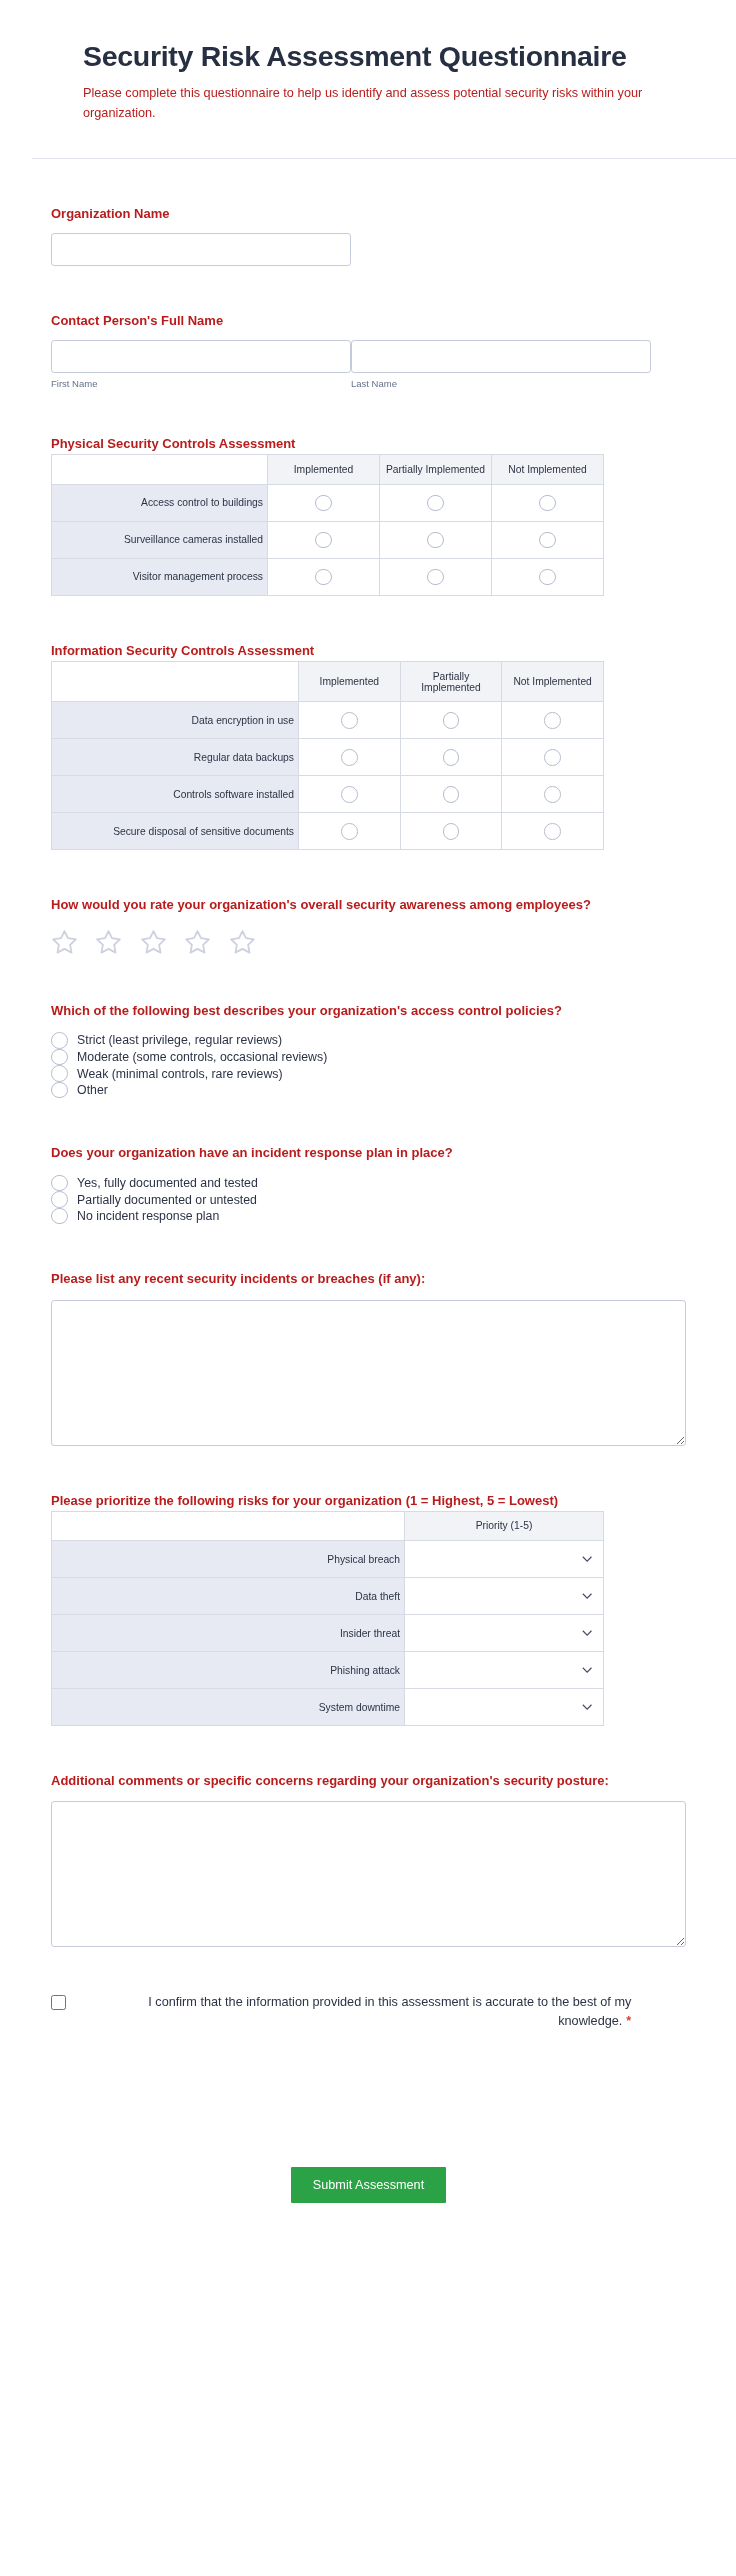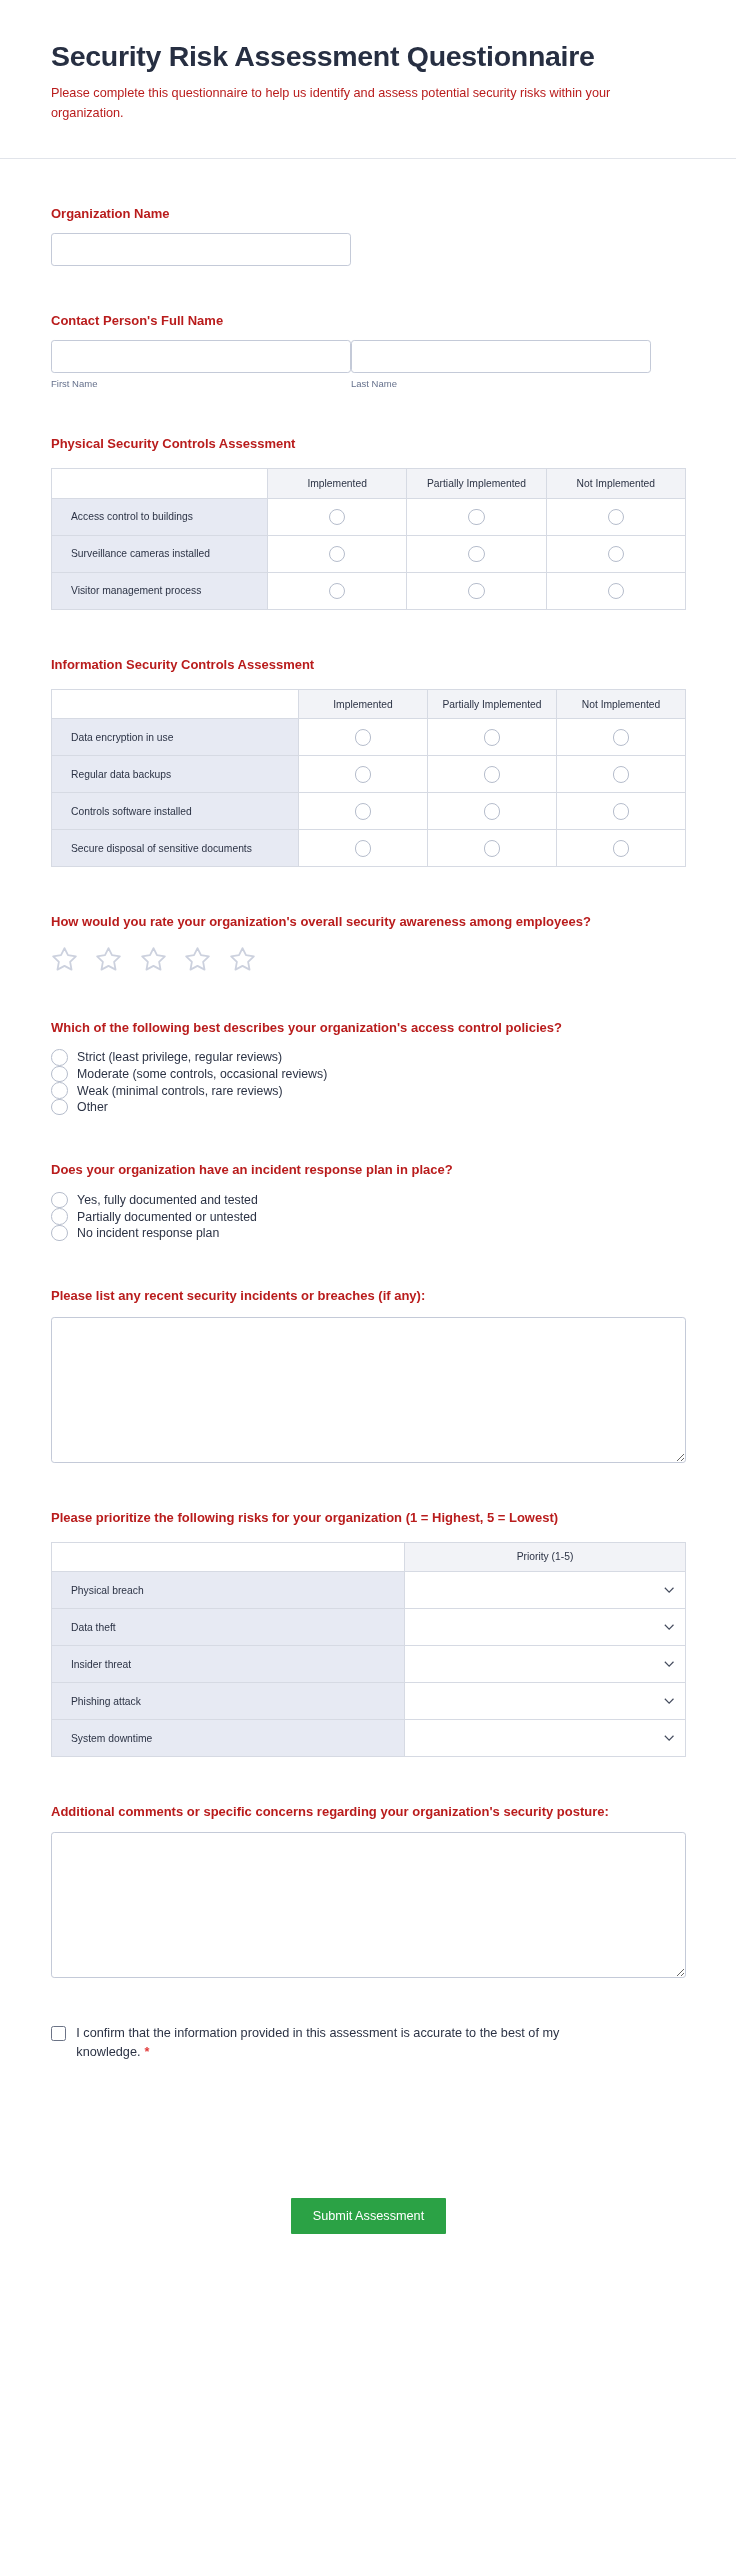--- a/index.html
+++ b/index.html
@@ -5,43 +5,43 @@
   * { box-sizing: border-box; margin: 0; padding: 0; }
   html, body { background: #fff; }
   body {
     width: 737px;
     min-height: 2576px;
     font-family: "Liberation Sans", sans-serif;
     color: #2c3345;
   }
 
   
-  .form-header { padding: 40px 51px 35px; border-bottom: 0.8px solid #e1e4ea; }
+  .form-header { padding: 40px 51px 35px; border-bottom: 0.8px solid #e1e4ea; margin-left: 32px; }
   .form-title { font-size: 28.5px; font-weight: 700; color: #272f42; letter-spacing: -0.3px; }
   .form-subtitle { margin-top: 11px; font-size: 12.7px; line-height: 1.55; color: #b91c1c; max-width: 599px; }
 
   
   .form-body { padding: 46px 51px 0; }
   .q { margin-bottom: 46px; }
   .q-label { font-size: 13px; font-weight: 600; color: #b91c1c; line-height: 1.4; display: block; max-width: 602px; }
 
   .text-input {
     display: block; width: 300px; height: 33px; margin-top: 9.5px;
     border: 0.8px solid #c4cad8; border-radius: 3.2px; background: #fff;
     font: inherit; font-size: 12px; padding: 0 8px; color: #2c3345; outline: none;
   }
   .name-row { display: flex; }
   .sublabel { font-size: 9.5px; color: #66718c; margin-top: 5.5px; }
 
   
-  table.matrix { border-collapse: collapse; margin-top: 15px; width: 635px; table-layout: fixed; }
+  table.matrix { border-collapse: collapse; margin-top: 1px; width: 553px; table-layout: fixed; }
   table.matrix th, table.matrix td { border: 0.8px solid #d6dae3; font-size: 10.3px; font-weight: 400; }
   th.corner { border: none; background: transparent; }
   th.col-head { background: var(--table-header-bg, #f2f3f7); color: #2c3345; text-align: center; padding: 8.7px 4.8px; }
-  th.row-head { background: var(--table-rowlabel-bg, #e7eaf3); color: #2c3345; text-align: left; padding: 12px 19px; }
+  th.row-head { background: var(--table-rowlabel-bg, #e7eaf3); color: #2c3345; text-align: right; padding: 12px 4px; }
   td.radio-cell { background: #fff; text-align: center; height: 37px; vertical-align: middle; }
   td.select-cell { background: #fff; height: 37px; padding: 0 11px; vertical-align: middle; }
   .cell-select { display: flex; align-items: center; justify-content: flex-end; height: 100%; cursor: pointer; }
 
   
   .radio {
     width: 16.6px; height: 16.6px; border: 0.8px solid #b6bdcc; border-radius: 50%;
     display: inline-block; background: #fff; cursor: pointer; vertical-align: middle; flex: none;
   }
   .options { margin-top: 12px; display: flex; flex-direction: column; }
@@ -57,21 +57,21 @@
     border: 0.8px solid #c4cad8; border-radius: 3.2px; resize: vertical;
     font: inherit; font-size: 12px; padding: 8px; color: #2c3345; outline: none;
   }
 
   
   .confirm { display: flex; gap: 10.3px; max-width: 618px; cursor: pointer; }
   .checkbox {
     width: 15px; height: 15px; border: 0.8px solid #6b7386; border-radius: 2.4px;
     background: #fff; flex: none; margin-top: 1.6px; cursor: pointer;
   }
-  .confirm-text { font-size: 12.7px; line-height: 1.45; color: #2c3345; max-width: 555px; }
+  .confirm-text { font-size: 12.7px; line-height: 1.45; color: #2c3345; max-width: 555px; text-align: right; }
   .required-star { color: var(--required-red, #e23b3b); margin-left: 4px; font-weight: 700; }
 
   
   .submit-wrap { display: flex; justify-content: center; padding: 91px 0 111px; }
   .submit-btn {
     background: var(--accent-green, #2ba245); color: #fff; border: none; border-radius: 1px;
     font-family: inherit; font-size: 12.7px; font-weight: 500; padding: 11px 21.4px; cursor: pointer;
   }
 </style>
 </head>

